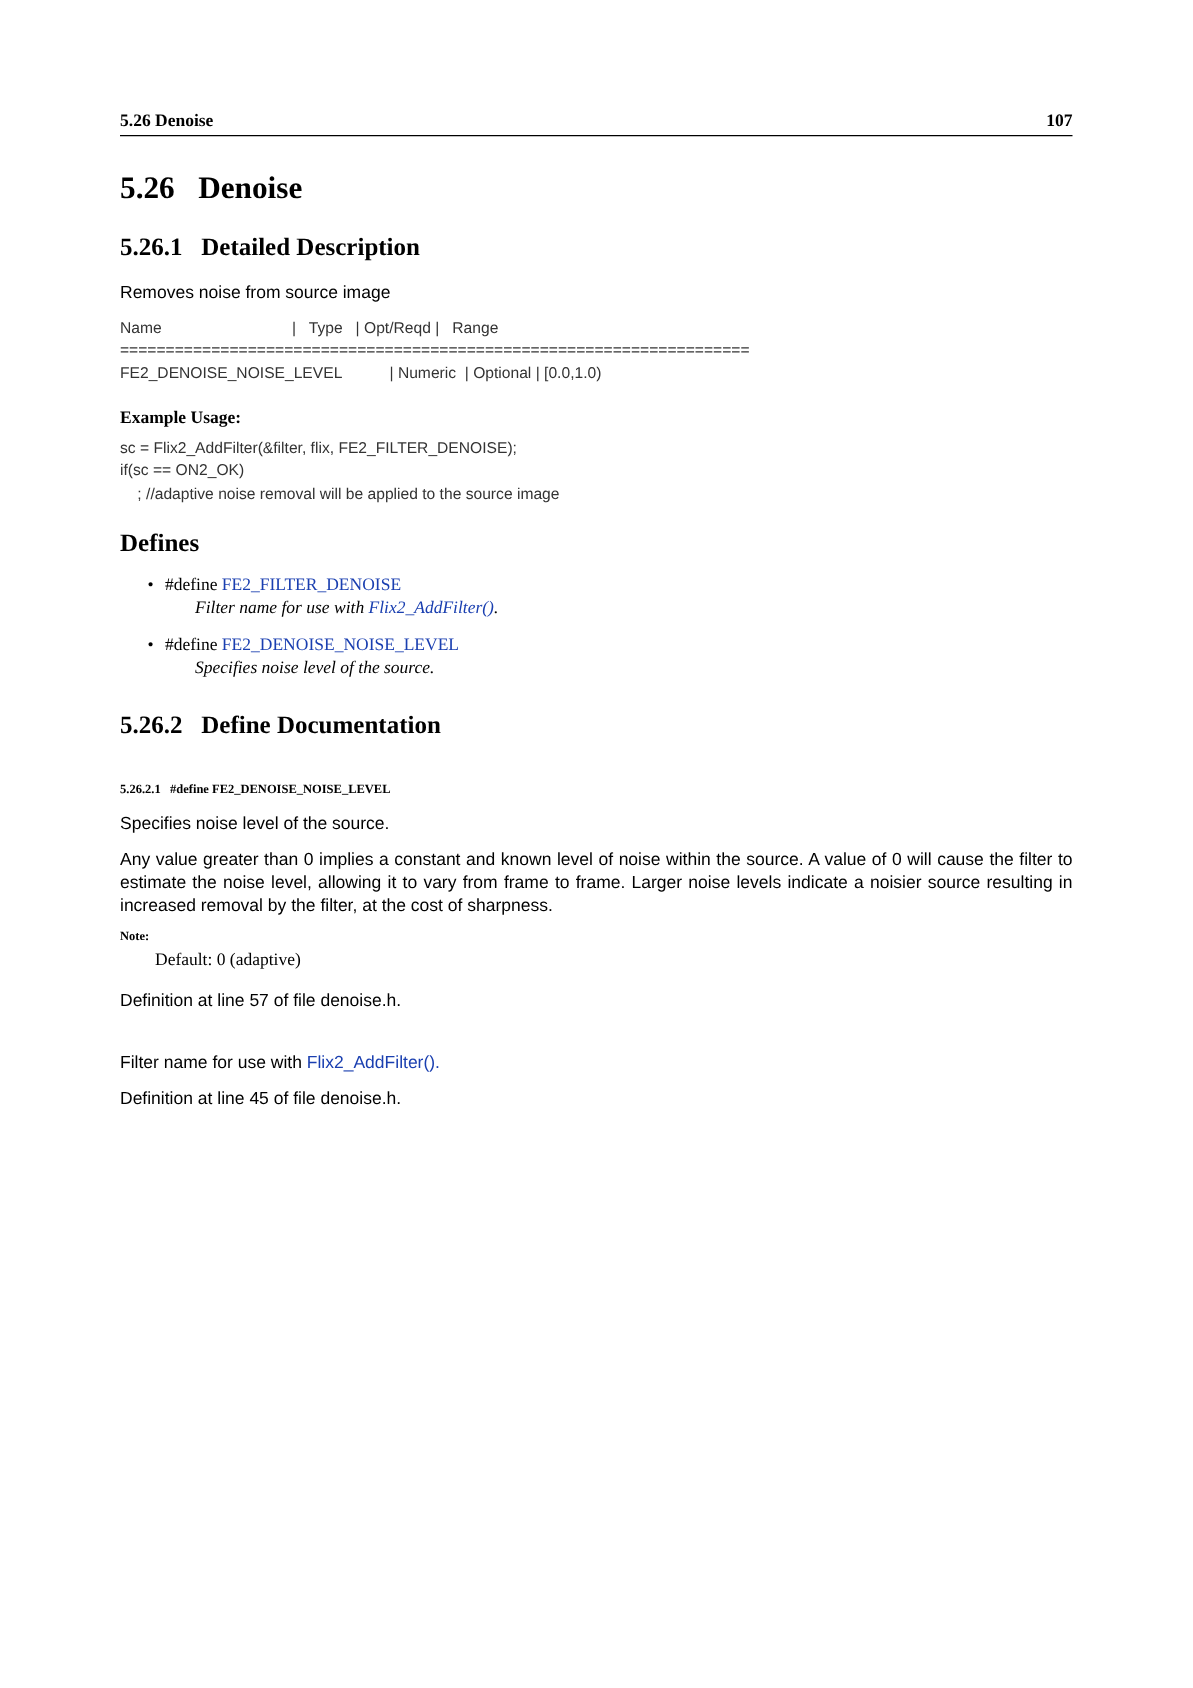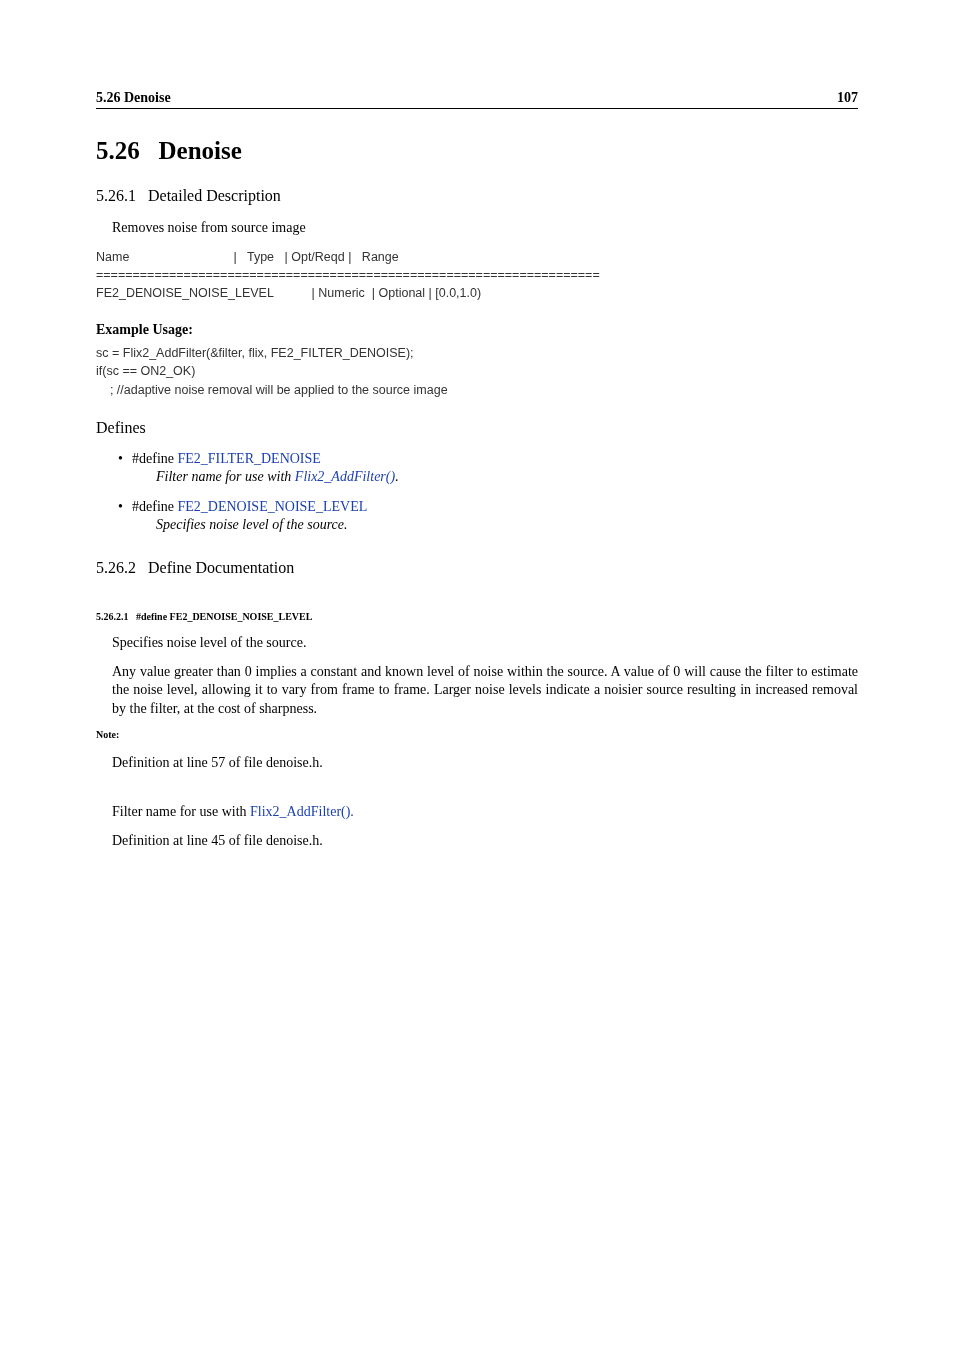--- a/index.html
+++ b/index.html
@@ -32,34 +32,34 @@
     margin: 0 0 28px 0;
   }
   h1 {
     font-family: "Times New Roman", Times, serif;
     font-size: 25px;
     font-weight: bold;
     margin: 0 0 22px 0;
   }
   h2 {
     font-family: "Times New Roman", Times, serif;
-    font-size: 16px;
-    font-weight: normal;
+    font-size: 20px;
+    font-weight: bold;
     margin: 0 0 14px 0;
   }
   h3 {
     font-family: "Times New Roman", Times, serif;
     font-size: 10px;
     font-weight: bold;
     margin: 0 0 12px 0;
   }
   p {
-    font-family: Liberation Serif, serif;
-    font-size: 14px;
-    margin: 0 0 10px 16px;
+    font-family: Liberation Sans, sans-serif;
+    font-size: 14px;
+    margin: 0 0 10px 0;
     line-height: 1.35;
     text-align: justify;
   }
   .label-bold {
     font-weight: bold;
     font-family: "Times New Roman", Times, serif;
     font-size: 14px;
     margin: 0 0 6px 0;
   }
   pre {
@@ -189,20 +189,21 @@
 
   <h3>
     <span>5.26.2.1</span>&nbsp;&nbsp;&nbsp;<span>#define FE2_DENOISE_NOISE_LEVEL</span>
   </h3>
 
   <p>Specifies noise level of the source.</p>
   <p>Any value greater than 0 implies a constant and known level of noise within the source. A value of 0 will cause the filter to estimate the noise level, allowing it to vary from frame to frame. Larger noise levels indicate a noisier source resulting in increased removal by the filter, at the cost of sharpness.</p>
 
   <div class="note-block">
     <div class="note-label">Note:</div>
+    <div class="note-body">Default: 0 (adaptive)</div>
   </div>
 
   <p>Definition at line 57 of file denoise.h.</p>
 
   <div class="spacer-md"></div>
 
 
   <p>
     <span>Filter name for use with </span><a class="link">Flix2_AddFilter().</a>
   </p>

